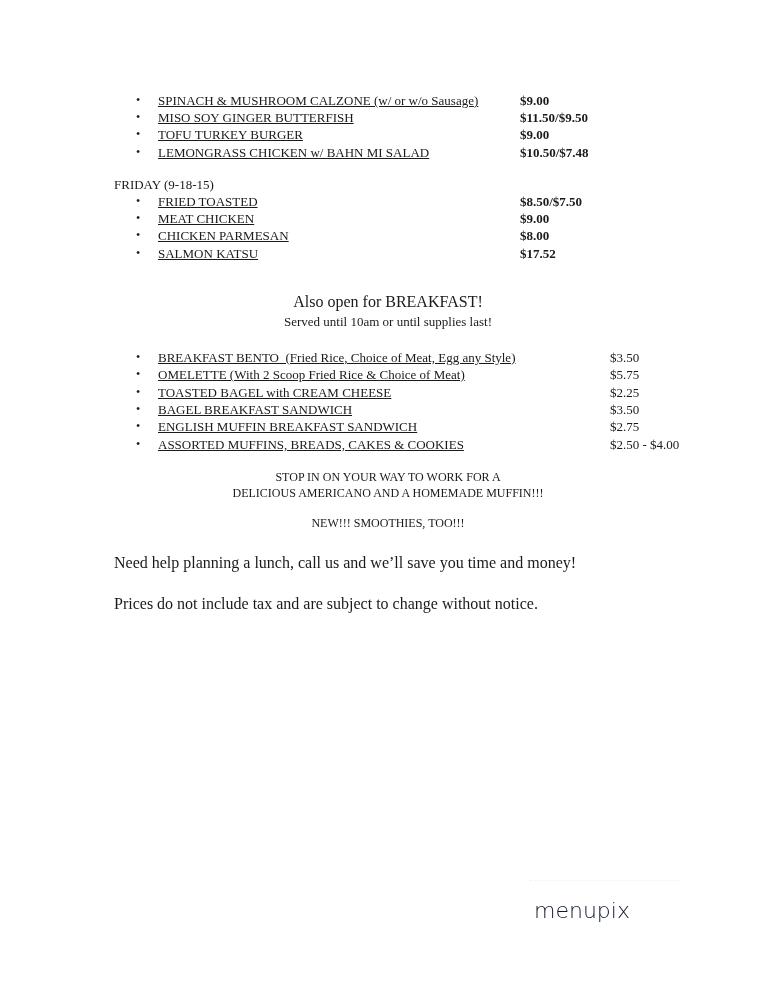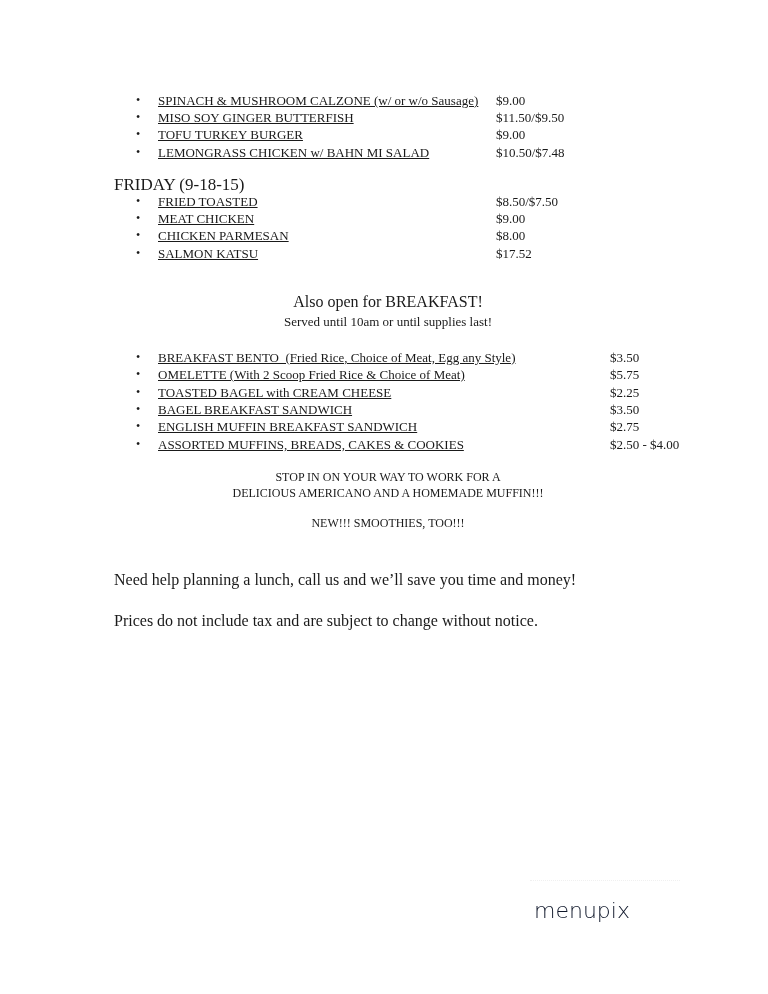--- a/index.html
+++ b/index.html
@@ -9,34 +9,34 @@
       color: #1a1a1a;
     }
     .page { position: absolute; left: 0; top: 0; width: 768px; height: 994px; }
     .row {
       position: absolute; left: 0; height: 17px;
       font-size: 13px; line-height: 17px; white-space: nowrap;
     }
     .bullet { position: absolute; left: 136px; font-size: 12px; }
     .item { position: absolute; left: 158px; text-decoration: underline; }
     .price { position: absolute; }
-    .price.lunch { left: 496px; }
+    .price.lunch { left: 520px; font-weight: bold; }
     .price.bkfst { left: 610px; }
     .day-heading {
       position: absolute; left: 114px; top: 176px;
-      font-size: 17px; line-height: 17px; white-space: nowrap;
+      font-size: 13px; line-height: 17px; white-space: nowrap;
     }
     .center-line {
       position: absolute; left: 0; width: 768px; text-align: center; white-space: nowrap;
     }
     .bf-title { top: 292px; font-size: 16px; line-height: 20px; left: 4px; }
     .bf-sub { top: 313px; font-size: 13px; line-height: 17px; left: 4px; }
     .promo { font-size: 12px; line-height: 16px; left: 4px; }
     .note {
-      position: absolute; left: 114px; font-size: 16px; line-height: 20px; white-space: nowrap; margin-top: 17px;
+      position: absolute; left: 114px; font-size: 16px; line-height: 20px; white-space: nowrap;
     }
     .watermark {
       position: absolute; left: 534px; top: 898px;
       font-family: "DejaVu Sans", sans-serif; font-size: 22px; letter-spacing: 0px;
       color: #0f172a; font-weight: 300;
     }
     .watermark-faint {
       position: absolute; left: 530px; top: 880px; width: 150px; height: 8px;
       border-top: 1px dotted #f0f0f0;
     }

